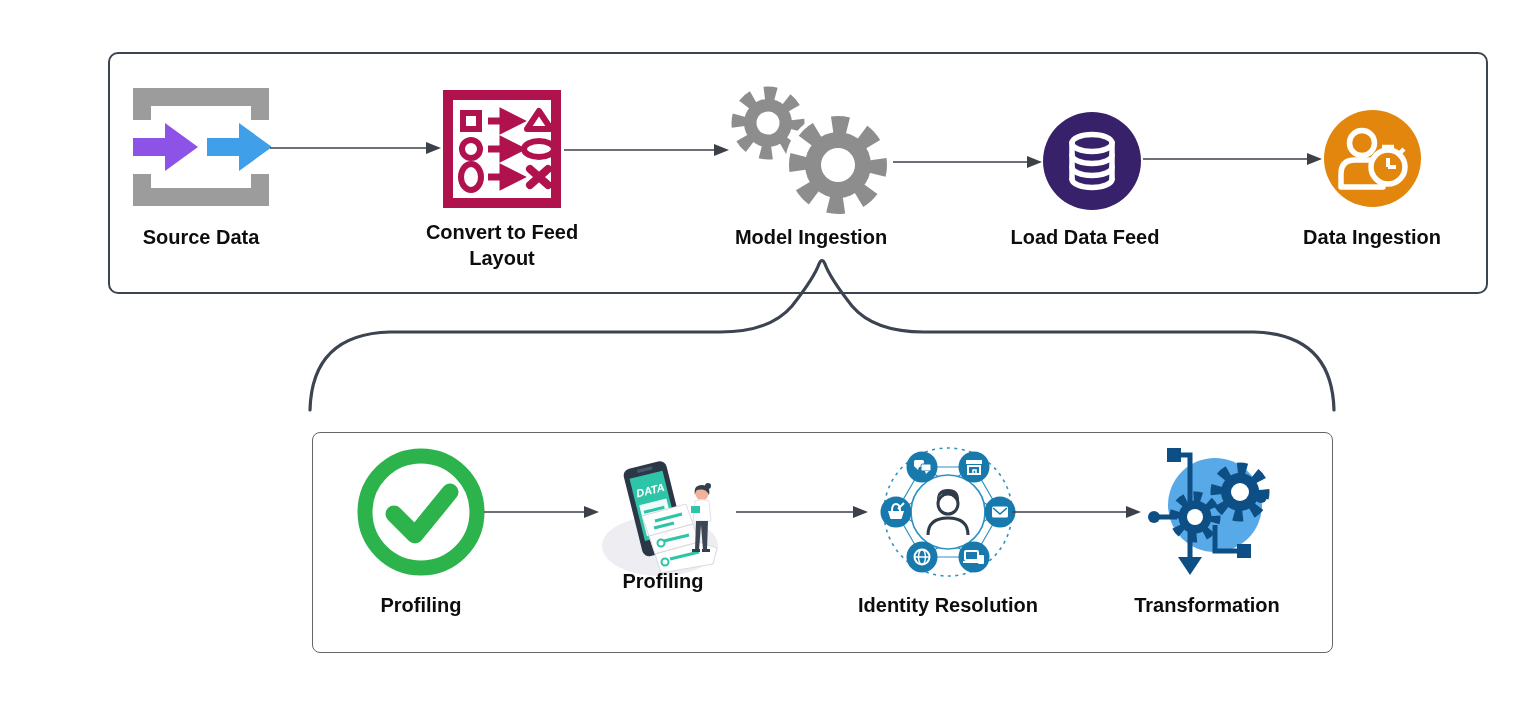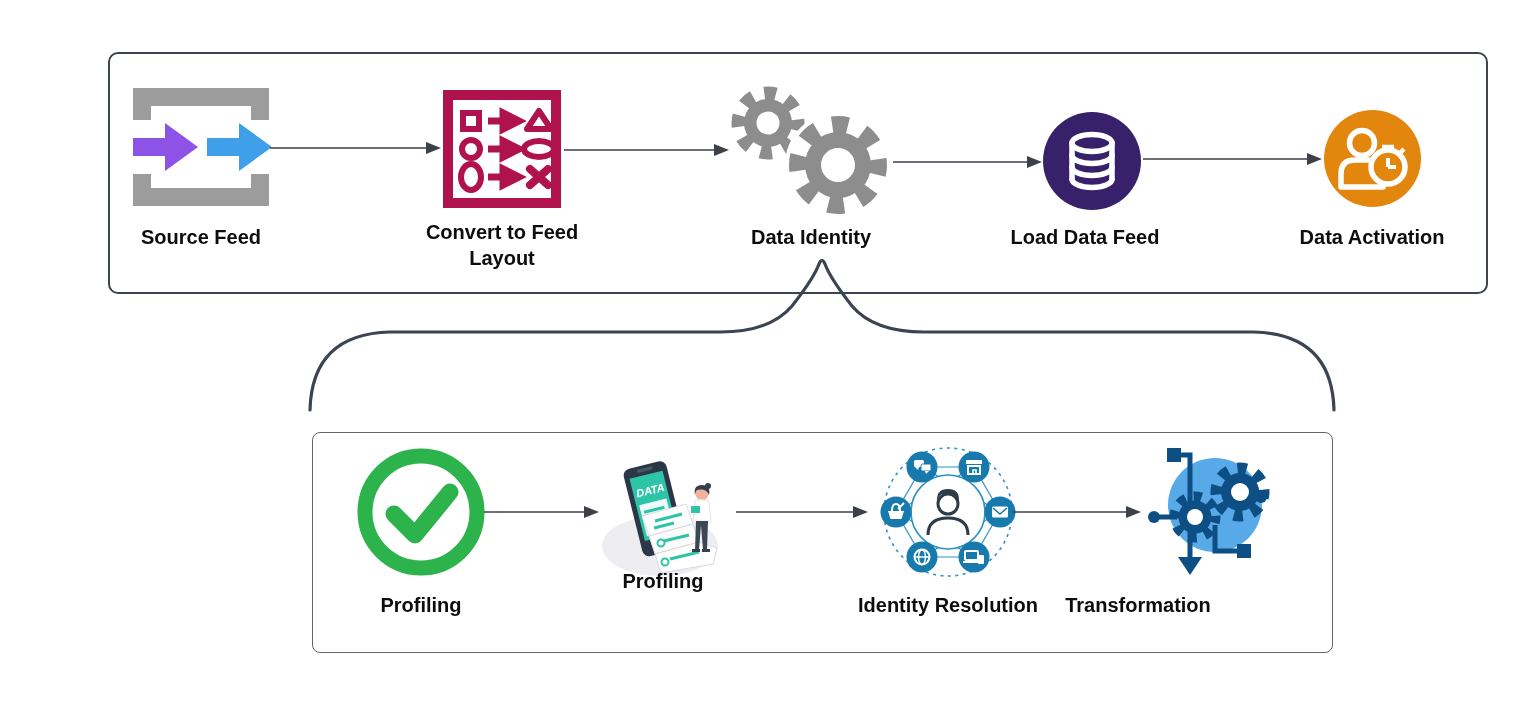--- a/index.html
+++ b/index.html
@@ -28,21 +28,21 @@
 <div id="stage">
 
   <div id="top-box" class="flow-box"></div>
 
   <svg class="icon" style="left:131px;top:86px" width="140" height="122" viewBox="0 0 140 122">
     <path d="M2 2 H138 V34 H120 V20 H20 V34 H2 Z" fill="#9c9c9c"></path>
     <path d="M2 120 H138 V88 H120 V102 H20 V88 H2 Z" fill="#9c9c9c"></path>
     <polygon points="2,52 34,52 34,37 67,61 34,85 34,70 2,70" fill="#8d52e6"></polygon>
     <polygon points="76,52 108,52 108,37 141,61 108,85 108,70 76,70" fill="#3f9fe8"></polygon>
   </svg>
-  <div class="lbl" style="left:201px;top:224px">Source Feed</div>
+  <div class="lbl" style="left:201px;top:224px">Source Data</div>
 
   <svg class="conn" style="left:270px;top:141px" width="172" height="14">
     <line x1="0" y1="7" x2="157" y2="7"></line>
       <polygon points="156,1 171,7 156,13"></polygon>
   </svg>
 
   <svg class="icon" style="left:441px;top:88px" width="122" height="122" viewBox="0 0 122 122">
     <rect x="7" y="7" width="108" height="108" fill="#fff" stroke="#b0124e" stroke-width="10"></rect>
     <g stroke="#b0124e" fill="none" stroke-width="6">
       <rect x="22" y="25" width="16" height="16"></rect>
@@ -72,21 +72,21 @@
     <g>
       <circle cx="42" cy="38" r="29" fill="none" stroke="#8d8d8d" stroke-width="15" stroke-dasharray="11.4 11.4" stroke-dashoffset="4"></circle>
       <circle cx="42" cy="38" r="24" fill="#8d8d8d"></circle>
       <circle cx="42" cy="38" r="11.5" fill="#fff"></circle>
       <circle cx="112" cy="80" r="53" fill="#fff"></circle>
       <circle cx="112" cy="80" r="40" fill="none" stroke="#8d8d8d" stroke-width="18" stroke-dasharray="15.7 15.7" stroke-dashoffset="6"></circle>
       <circle cx="112" cy="80" r="33" fill="#8d8d8d"></circle>
       <circle cx="112" cy="80" r="17" fill="#fff"></circle>
     </g>
   </svg>
-  <div class="lbl" style="left:811px;top:224px">Data Identity</div>
+  <div class="lbl" style="left:811px;top:224px">Model Ingestion</div>
 
   <svg class="conn" style="left:893px;top:155px" width="150" height="14">
     <line x1="0" y1="7" x2="135" y2="7"></line>
       <polygon points="134,1 149,7 134,13"></polygon>
   </svg>
 
   <svg class="icon" style="left:1043px;top:112px" width="98" height="98" viewBox="0 0 98 98">
     <circle cx="49" cy="49" r="49" fill="#38216b"></circle>
     <g stroke="#fff" stroke-width="5.5" fill="none" stroke-linecap="round">
       <ellipse cx="49" cy="31" rx="20" ry="8.5"></ellipse>
@@ -109,21 +109,21 @@
     <g stroke="#fff" stroke-width="5.5" fill="none">
       <circle cx="38" cy="33" r="12.5"></circle>
       <path d="M17 77 V64 Q17 50 31 50 H45 Q59 50 59 64 V77 Z" stroke-linejoin="round"></path>
       <circle cx="64" cy="57" r="17" fill="#e2860e"></circle>
       <path d="M58 37 H70" stroke-width="4.5"></path>
       <path d="M64 37 V41" stroke-width="4.5"></path>
       <path d="M76 43 L80 39" stroke-width="4.5"></path>
       <path d="M64 57 H72 M64 57 V48" stroke-width="4"></path>
     </g>
   </svg>
-  <div class="lbl" style="left:1372px;top:224px">Data Activation</div>
+  <div class="lbl" style="left:1372px;top:224px">Data Ingestion</div>
 
   <svg class="icon" style="left:300px;top:250px" width="1045" height="170" viewBox="0 0 1045 170">
     <path d="M10 160 Q12 84 90 82 L420 82 Q470 82 492 56 Q514 28 519 14 Q522 7 525 14 Q530 28 552 56 Q574 82 624 82 L954 82 Q1032 84 1034 160" fill="none" stroke="#3b4450" stroke-width="3.2" stroke-linecap="round"></path>
   </svg>
 
   <div id="sub-box" class="flow-box"></div>
 
   <svg class="icon" style="left:357px;top:448px" width="128" height="128" viewBox="0 0 128 128">
     <circle cx="64" cy="64" r="56" fill="#fff" stroke="#2db34c" stroke-width="15"></circle>
     <path d="M37 66 L58 87 L93 44" fill="none" stroke="#2db34c" stroke-width="17" stroke-linecap="round" stroke-linejoin="round"></path>
@@ -247,15 +247,15 @@
     <polygon points="35,112 59,112 47,130" fill="#0d4e85"></polygon>
     <g>
       <circle cx="97" cy="47" r="23.5" fill="none" stroke="#0d4e85" stroke-width="12" stroke-dasharray="9.2 9.2" stroke-dashoffset="3"></circle>
       <circle cx="97" cy="47" r="19" fill="#0d4e85"></circle>
       <circle cx="97" cy="47" r="9" fill="#fff"></circle>
       <circle cx="52" cy="72" r="20" fill="none" stroke="#0d4e85" stroke-width="11" stroke-dasharray="7.85 7.85" stroke-dashoffset="2"></circle>
       <circle cx="52" cy="72" r="16.5" fill="#0d4e85"></circle>
       <circle cx="52" cy="72" r="8" fill="#fff"></circle>
     </g>
   </svg>
-  <div class="lbl" style="left:1138px;top:592px">Transformation</div>
+  <div class="lbl" style="left:1207px;top:592px">Transformation</div>
 
 </div>
 
 </body></html>

